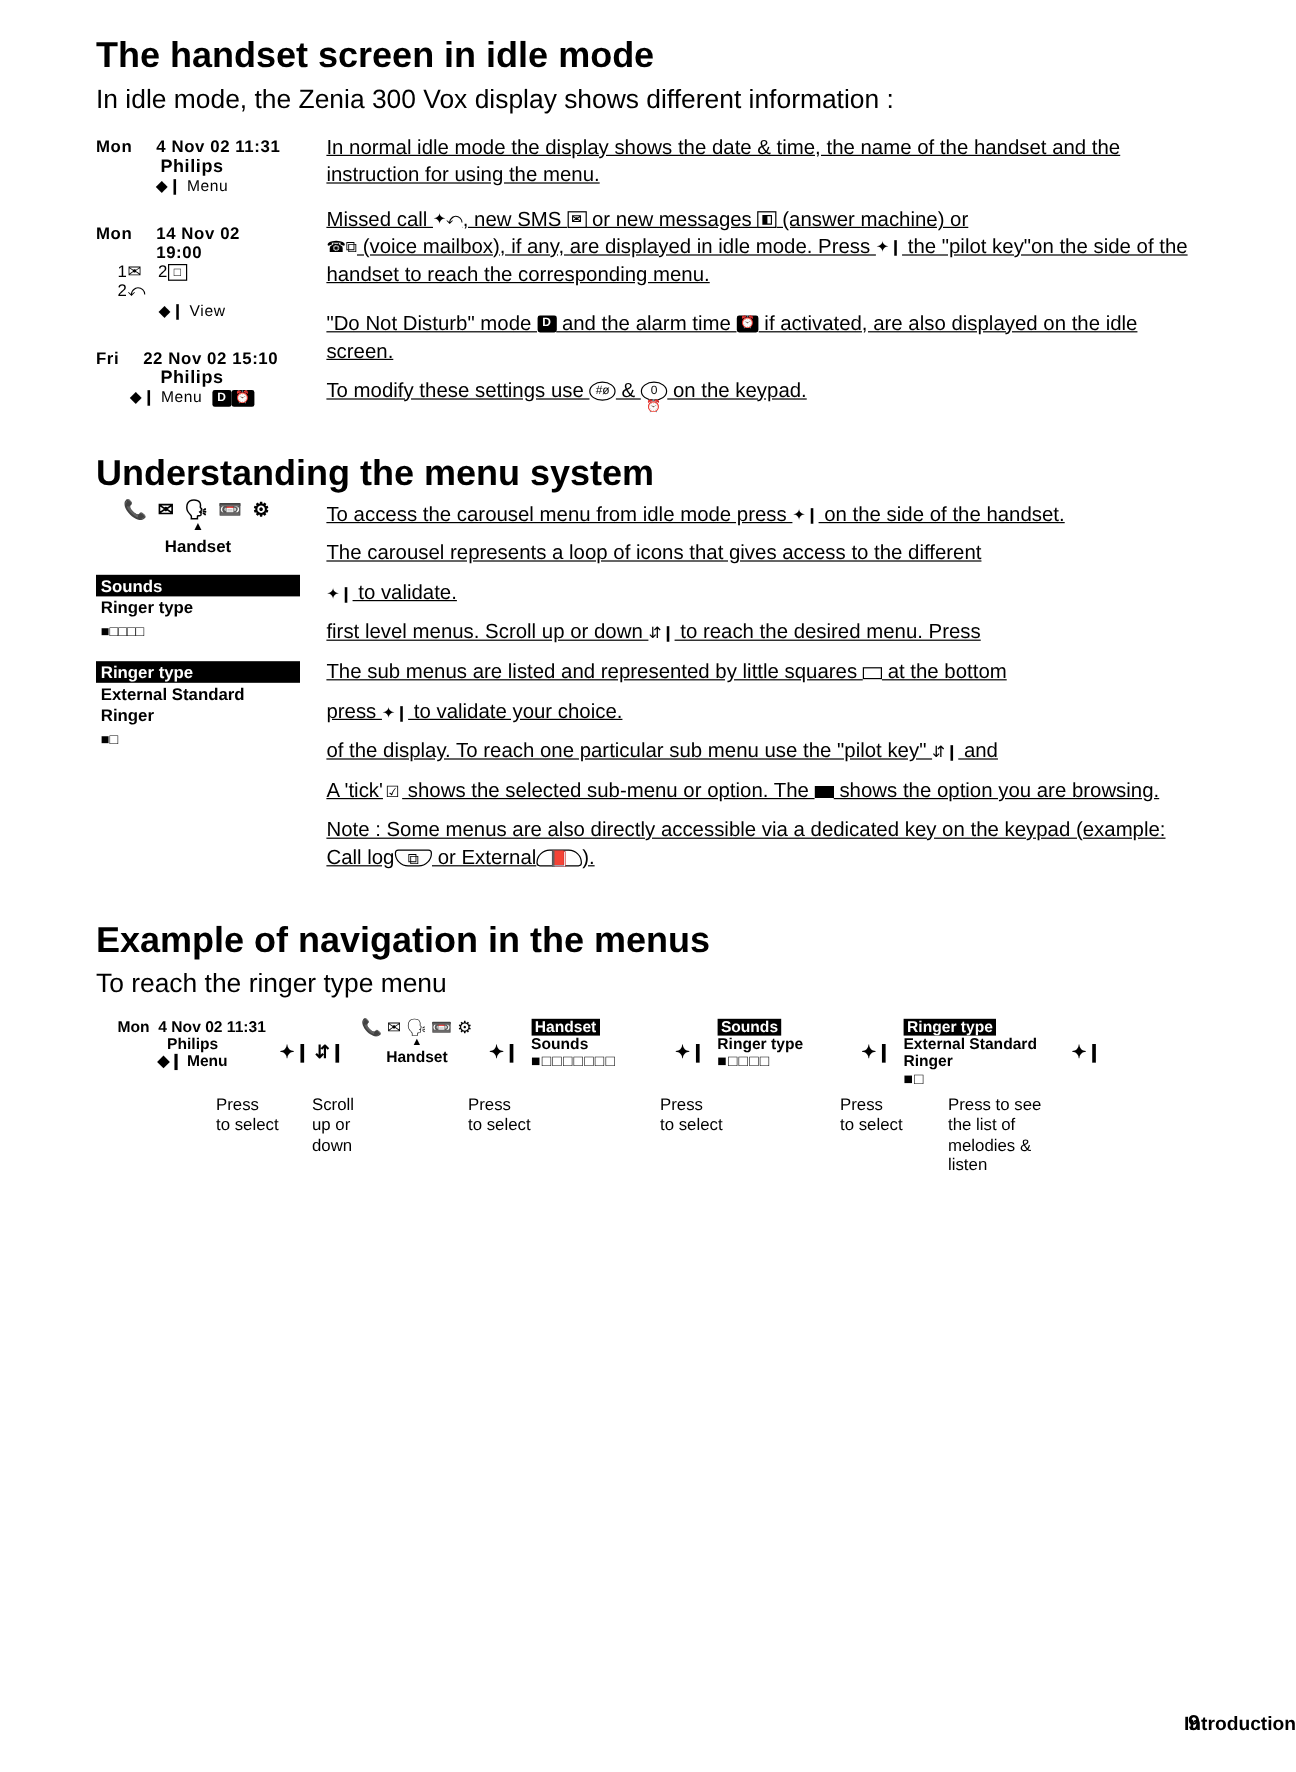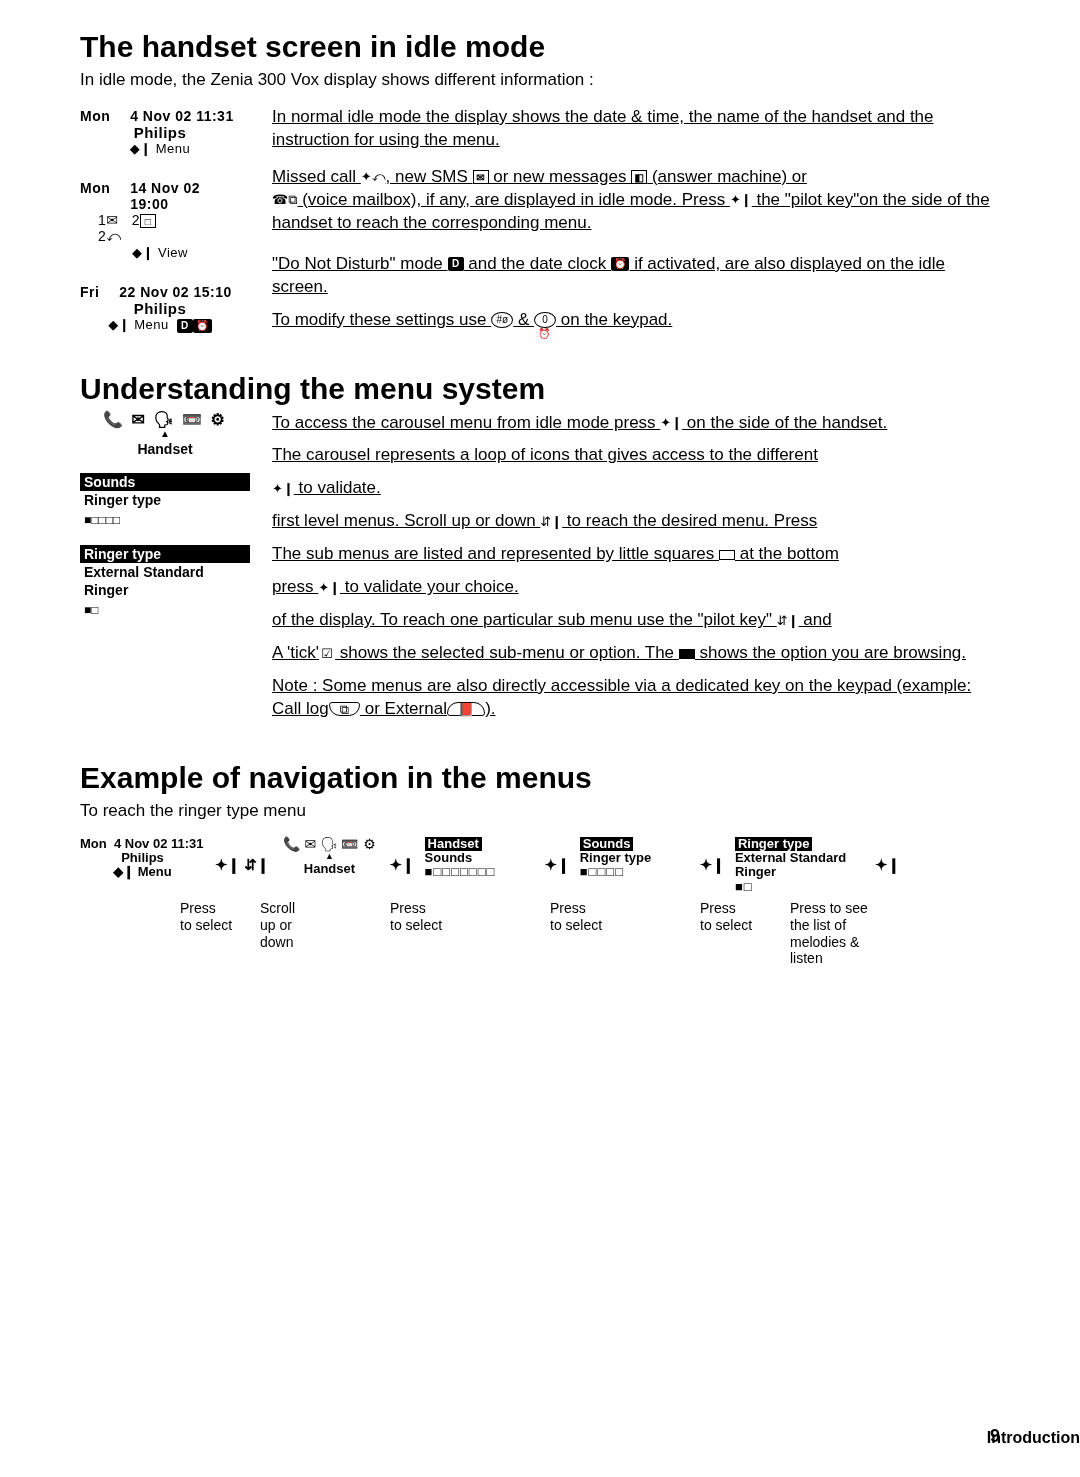--- a/index.html
+++ b/index.html
@@ -6,21 +6,21 @@
   body {
     width: 1080px;
     height: 1477px;
     background: #fff;
     font-family: "Gill Sans", "Gill Sans MT", "Segoe UI", Arial, sans-serif;
     color: #000;
     padding: 30px 80px 0 80px;
     position: relative;
   }
   h1 { font-size: 30px; font-weight: bold; margin-bottom: 6px; }
-  .intro { font-size: 17px; margin-bottom: 16px; }
+  .intro { font-size: 22px; margin-bottom: 16px; }
   .section { display: flex; gap: 22px; margin-bottom: 30px; }
   .screens-col { width: 170px; flex: 0 0 170px; display: flex; flex-direction: column; gap: 6px; }
   .text-col { flex: 1; font-size: 17px; line-height: 1.35; }
   .text-col p { margin-bottom: 10px; text-decoration: underline; }
 
   
   .lcd {
     width: 160px;
     background: #fff;
     border: none;
@@ -145,21 +145,21 @@
   <div class="text-col">
     <p>In normal idle mode the display shows the date &amp; time, the name of the handset and the instruction for using the menu.</p>
 
     <p style="margin-top:14px;">
       <span>Missed call </span><span class="ic">✦⤺</span><span>, new SMS </span><span class="ic box">✉</span><span> or new messages </span><span class="ic box">◧</span><span> (answer machine) or</span>
       <br>
       <span class="ic">☎⧉</span><span> (voice mailbox), if any, are displayed in idle mode. Press </span><span class="ic">✦❙</span><span> the "pilot key"on the side of the handset to reach the corresponding menu.</span>
     </p>
 
     <p style="margin-top:18px;">
-      <span>"Do Not Disturb" mode </span><span class="ic fill">D</span><span> and the date clock </span><span class="ic fill">⏰</span><span> if activated, are also displayed on the idle screen.</span>
+      <span>"Do Not Disturb" mode </span><span class="ic fill">D</span><span> and the alarm time </span><span class="ic fill">⏰</span><span> if activated, are also displayed on the idle screen.</span>
     </p>
     <p>
       <span>To modify these settings use </span><span class="ic circle">#ø</span><span> &amp; </span><span class="ic circle">0⏰</span><span> on the keypad.</span>
     </p>
   </div>
 </div>
 
 <h1>Understanding the menu system</h1>
 
 <div class="section">
@@ -211,21 +211,21 @@
       <span>Note : Some menus are also directly accessible via a dedicated key on the keypad (example: Call log</span><span class="ic" style="border:1px solid #000;border-radius:8px 8px 30px 30px;padding:0 10px;">⧉</span><span> or External</span><span class="ic" style="border:1px solid #000;border-radius:30px 30px 8px 8px;padding:0 10px;">📕</span><span>).</span>
     </p>
   </div>
 </div>
 
 <h1>Example of navigation in the menus</h1>
 <p class="intro">To reach the ringer type menu</p>
 
 <div class="navrow">
 
-  <div class="navlcd" style="width:125px;">
+  <div class="navlcd" style="width:125px;margin-left:18px;">
     <div><b>Mon</b>&nbsp;&nbsp;<b>4 Nov 02 11:31</b></div>
     <div class="title" style="text-align:center;">Philips</div>
     <div style="text-align:center;font-weight:bold;">◆❙ Menu</div>
   </div>
   <span class="arrow">✦❙ ⇵❙</span>
 
   <div class="navlcd" style="width:100px;text-align:center;">
     <div style="font-size:14px;">📞 ✉ 🗣 📼 ⚙</div>
     <div style="font-size:9px;">▲</div>
     <div class="title">Handset</div>

